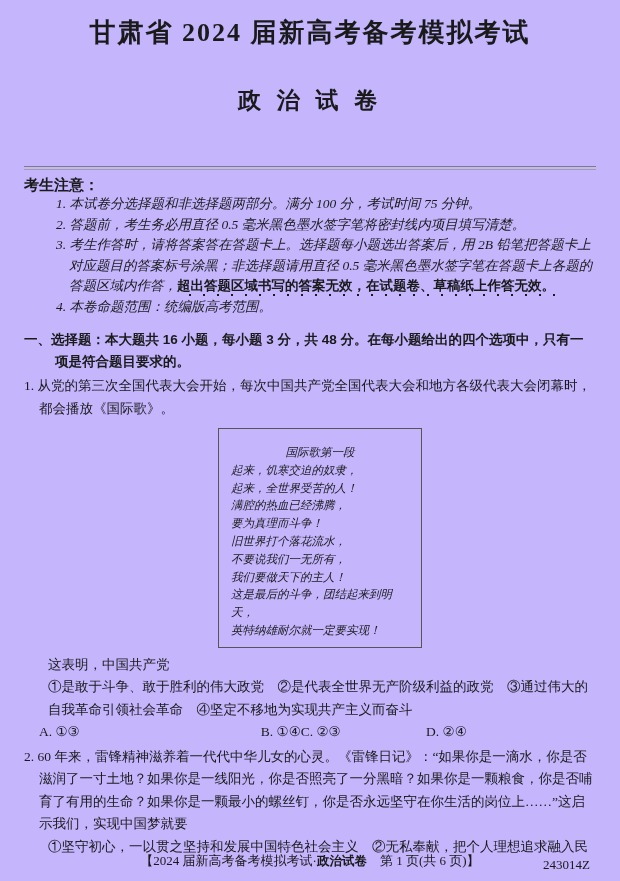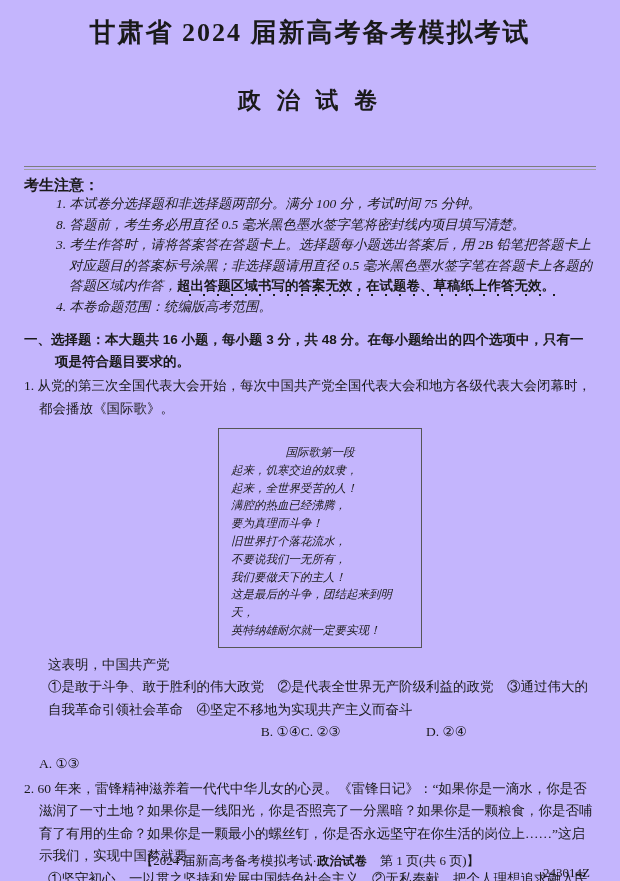--- a/index.html
+++ b/index.html
@@ -95,57 +95,57 @@
     margin-left: 24px;
     font-size: 13.5px;
     line-height: 22.5px;
   }
   .choices {
     display: flex;
     margin-left: 15px;
     font-size: 13.5px;
     line-height: 22.5px;
   }
-  .choice:nth-child(1) { width: 24.5%; margin-top: 32px; }
+  .choice:nth-child(1) { width: 24.5%; }
   .choice:nth-child(2) { width: 22.5%; text-align: right; }
   .choice:nth-child(3) { width: 22.5%; }
   .page-footer {
     position: absolute;
     left: 0;
     right: 0;
     bottom: 11px;
     text-align: center;
     font-size: 13px;
     line-height: 17px;
   }
   .footer-bold {
     font-weight: 700;
     font-family: "Liberation Sans", "DejaVu Sans", sans-serif;
     font-size: 12.5px;
   }
   .paper-code {
     position: absolute;
     right: 30px;
-    top: 12px;
+    top: 4px;
   }
 </style>
 </head>
 <body>
 
 <div class="page">
 
   <div class="exam-title">甘肃省 2024 届新高考备考模拟考试</div>
   <div class="paper-subtitle">政 治 试 卷</div>
 
   <div class="fold-rule"></div>
 
   <div>
     <div class="notice-label">考生注意：</div>
     <div class="notice-item">1. 本试卷分选择题和非选择题两部分。满分 100 分，考试时间 75 分钟。</div>
-    <div class="notice-item">8. 答题前，考生务必用直径 0.5 毫米黑色墨水签字笔将密封线内项目填写清楚。</div>
+    <div class="notice-item">2. 答题前，考生务必用直径 0.5 毫米黑色墨水签字笔将密封线内项目填写清楚。</div>
     <div class="notice-item"><span>3. 考生作答时，请将答案答在答题卡上。选择题每小题选出答案后，用 2B 铅笔把答题卡上对应题目的答案标号涂黑；非选择题请用直径 0.5 毫米黑色墨水签字笔在答题卡上各题的答题区域内作答，</span><span class="emphasis">超出答题区域书写的答案无效，在试题卷、草稿纸上作答无效。</span></div>
     <div class="notice-item">4. 本卷命题范围：统编版高考范围。</div>
   </div>
 
   <div class="section-heading">一、选择题：本大题共 16 小题，每小题 3 分，共 48 分。在每小题给出的四个选项中，只有一项是符合题目要求的。</div>
 
   <div>
     <div class="question">1. 从党的第三次全国代表大会开始，每次中国共产党全国代表大会和地方各级代表大会闭幕时，都会播放《国际歌》。</div>
 
     <div class="song-box">

